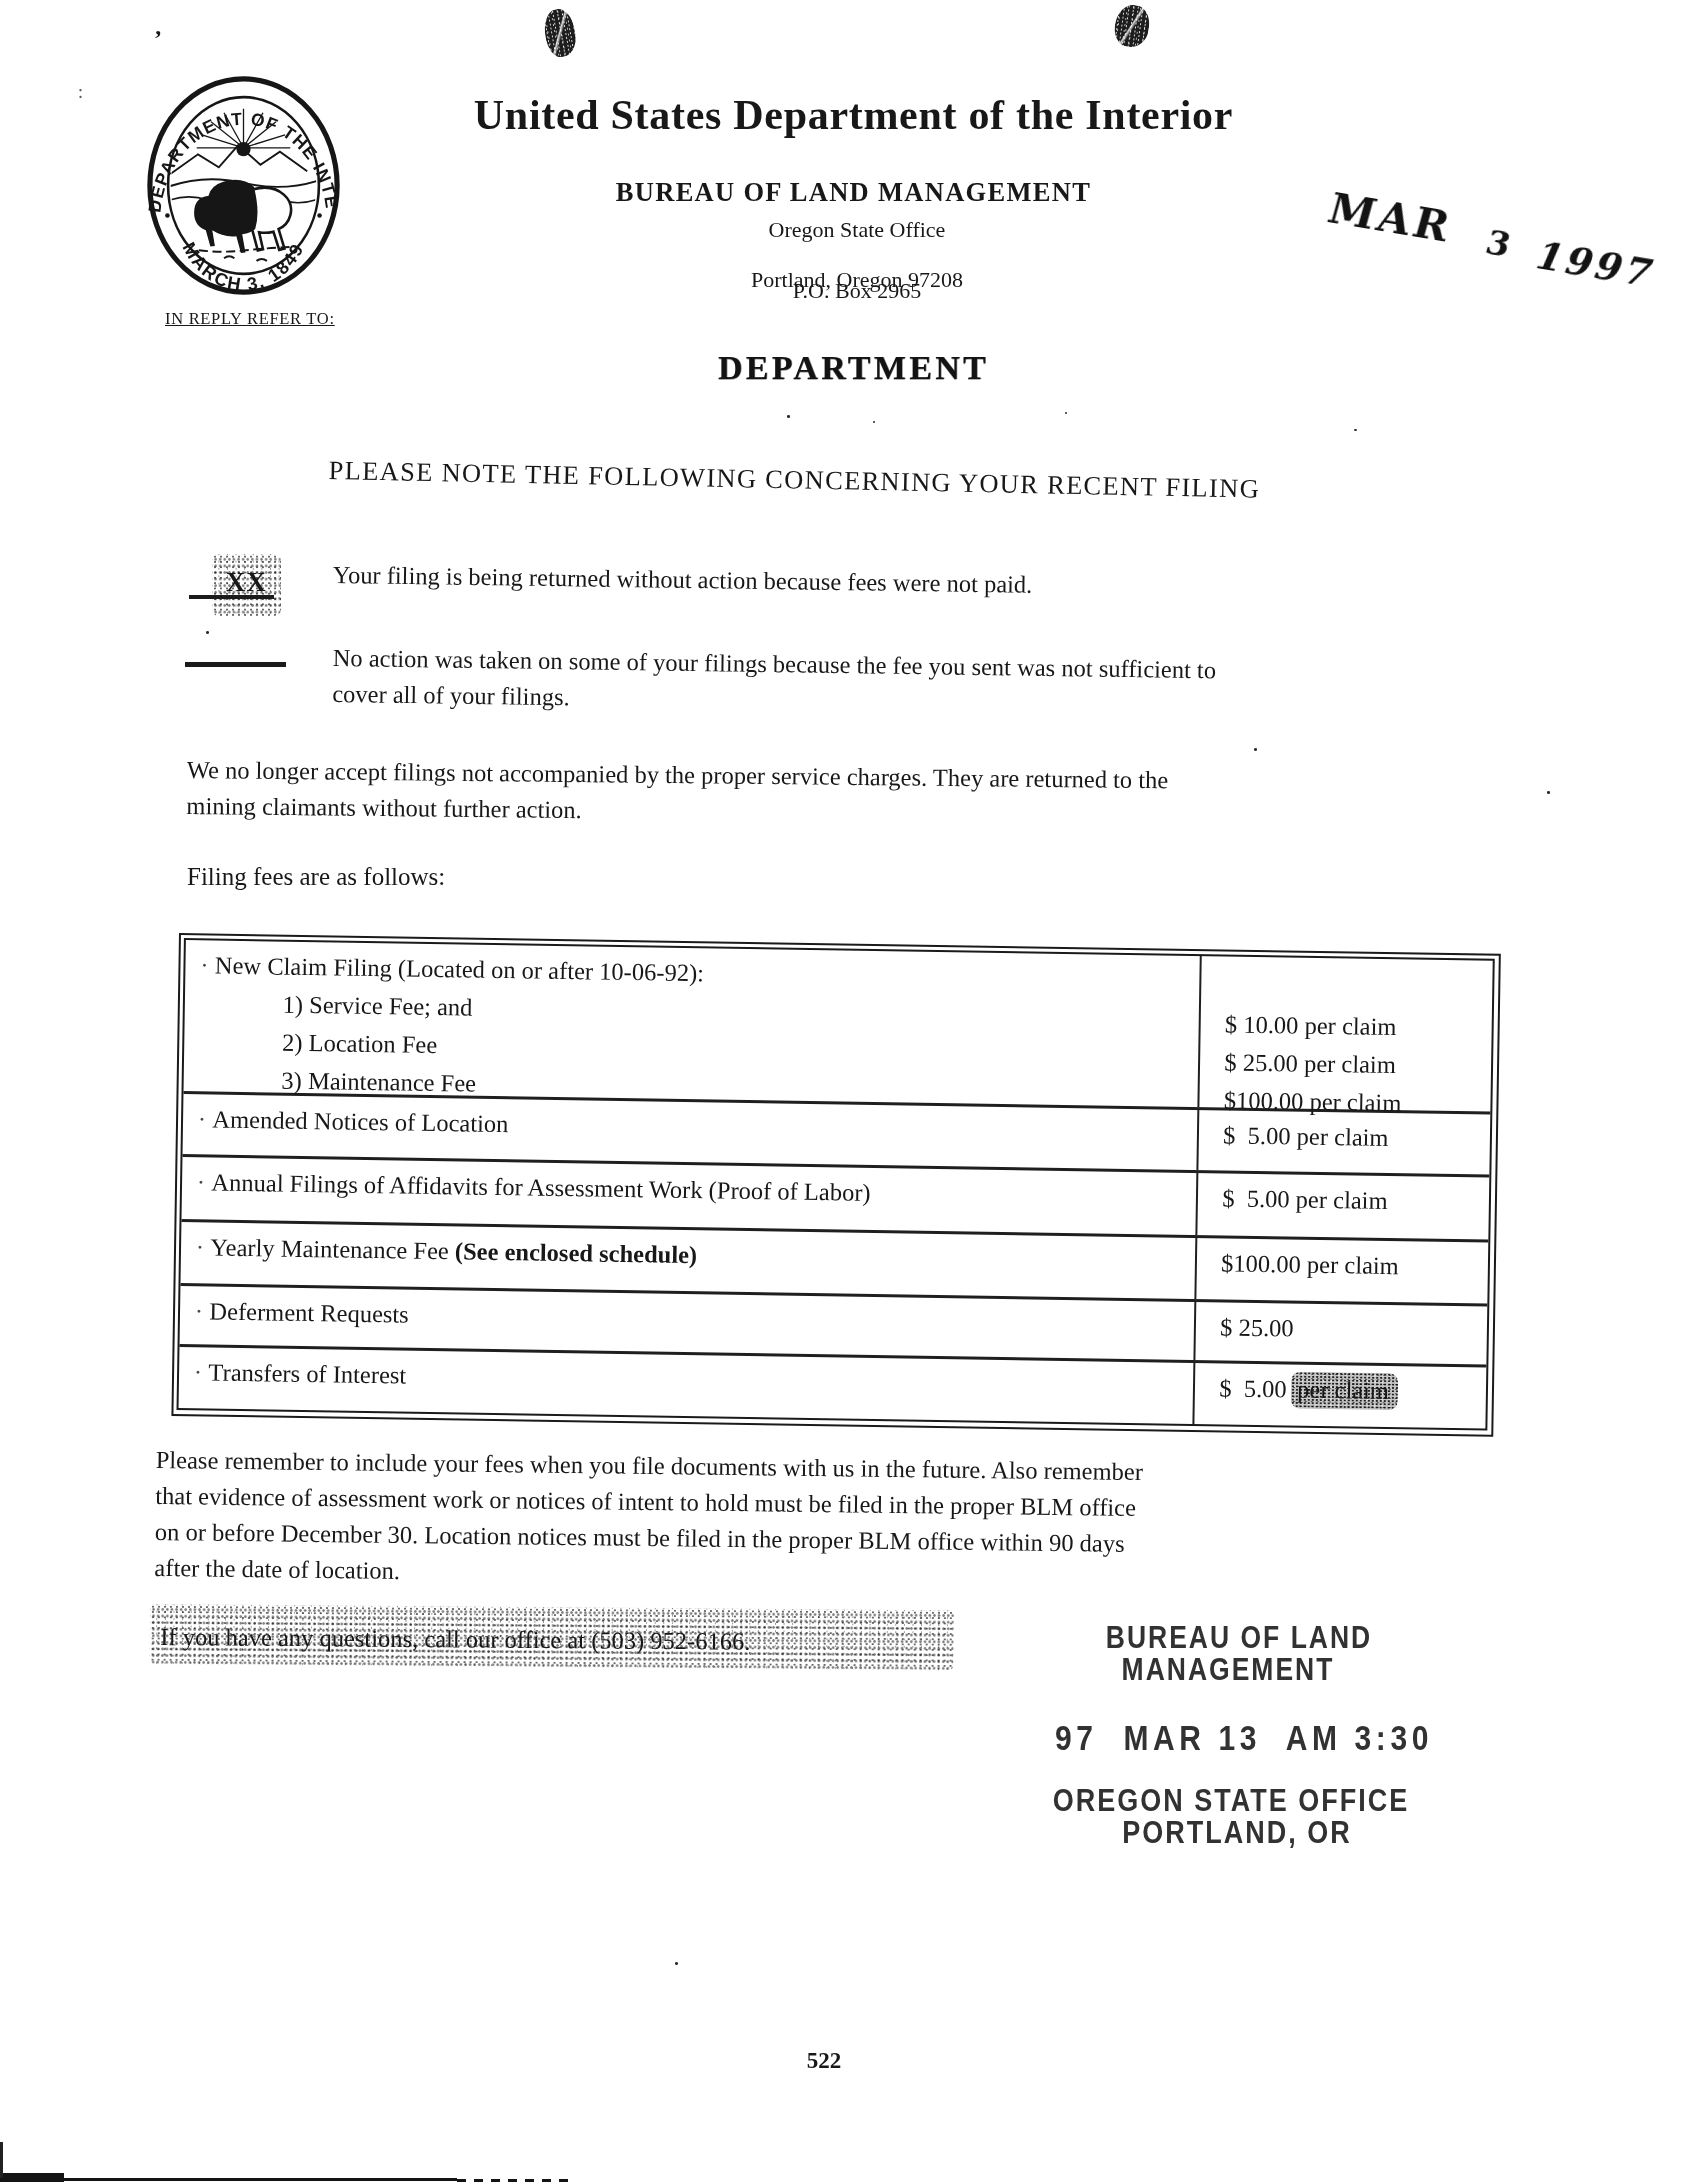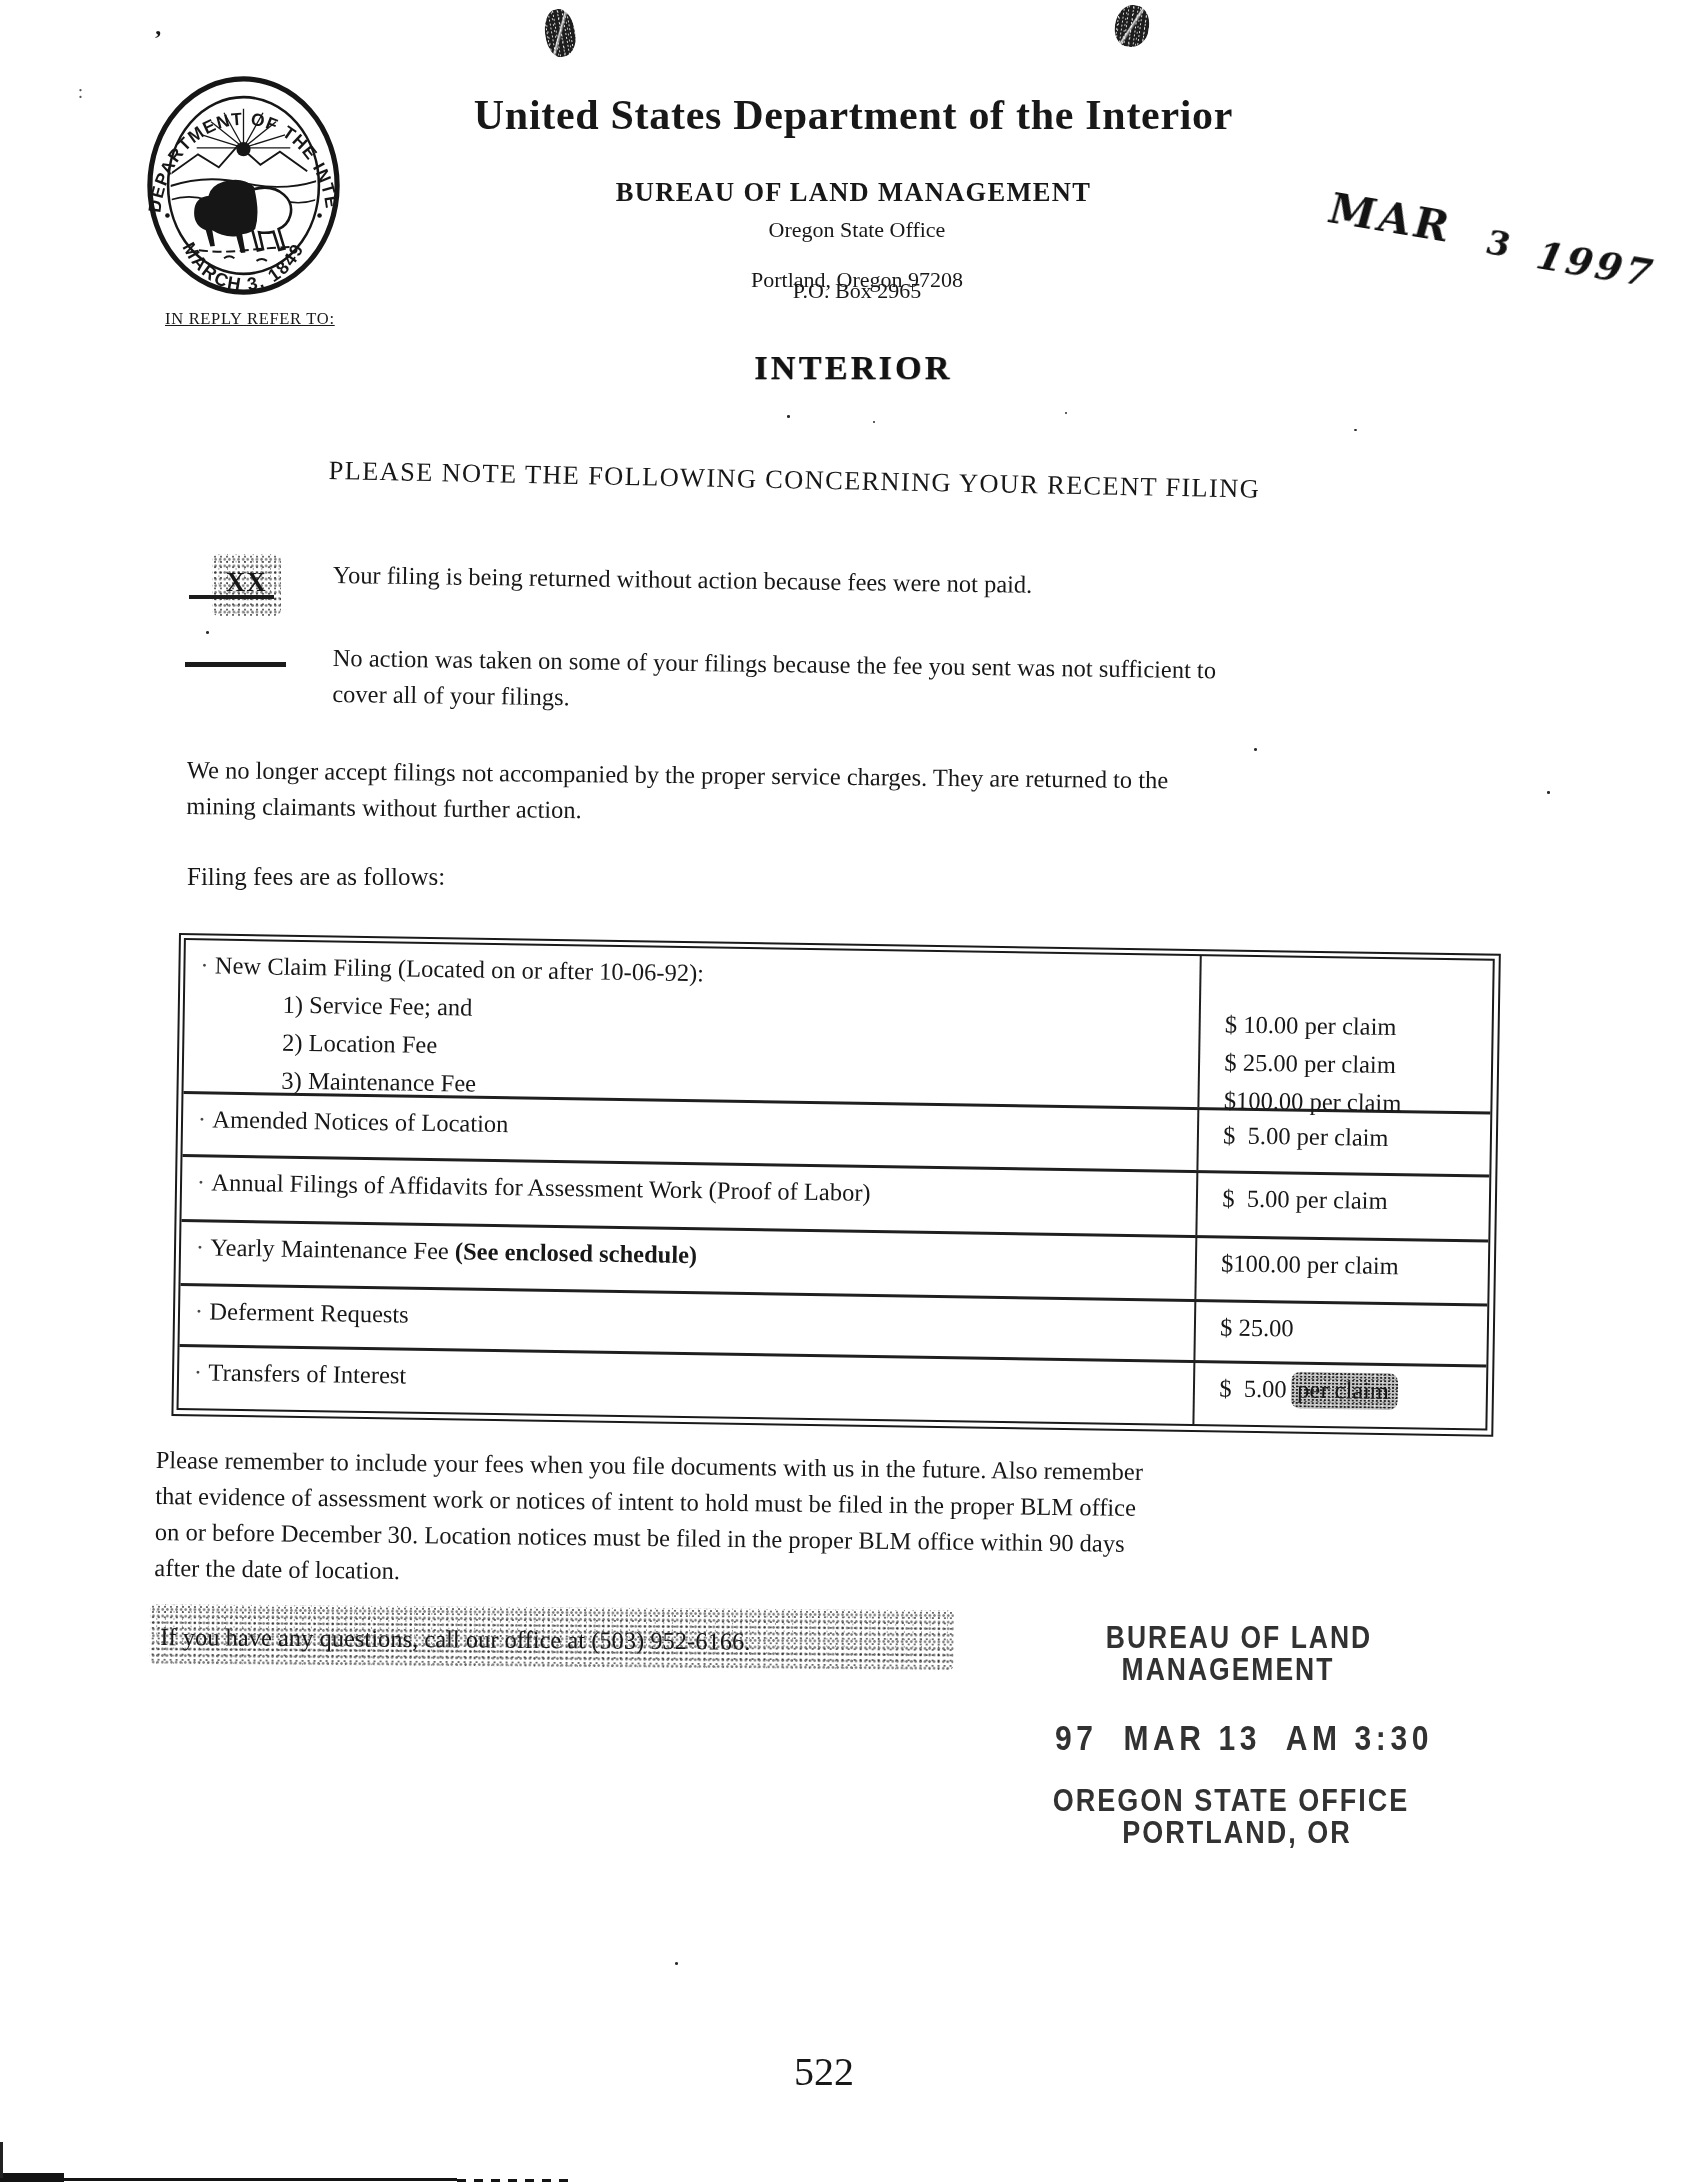--- a/index.html
+++ b/index.html
@@ -156,21 +156,21 @@
   <div class="abs ctr bureau" style="left:410px; top:177px; width:887px;">BUREAU OF LAND MANAGEMENT</div>
   <div class="abs ctr sub-office" style="left:622px; top:217px; width:470px;">Oregon State Office</div>
   <div class="abs ctr sub-office" style="left:622px; top:242px; width:470px;margin-top:36px;">P.O. Box 2965</div>
   <div class="abs ctr sub-office" style="left:622px; top:267px; width:470px;">Portland, Oregon 97208</div>
   <div class="abs reply" style="left:165px; top:309px;">IN REPLY REFER TO:</div>
 
   <div class="abs ink date-stamp" style="left:1336px; top:184px;">
     <span class="pre" style="font-size:42px;">MAR</span><span class="pre" style="font-size:26.5px;">&nbsp;&nbsp;&nbsp;</span><span class="pre" style="font-size:34px; position:relative; top:5.3px;">3</span><span class="pre" style="font-size:26.5px;">&nbsp;&nbsp;</span><span class="pre" style="font-size:38px; position:relative; top:10.6px; transform:skewX(-8deg); display:inline-block;">1997</span>
   </div>
 
-  <div class="abs ctr heading ink" style="left:688px; top:349px; width:331px;">INTERIOR</div>
+  <div class="abs ctr heading ink" style="left:688px; top:349px; width:331px;">DEPARTMENT</div>
   <div class="abs subheading rot" style="left:329px; top:455px; transform:rotate(1.15deg);">PLEASE NOTE THE FOLLOWING CONCERNING YOUR RECENT FILING</div>
 
   <div class="abs speckle" style="left:212px; top:554px; width:69px; height:62px; border-radius:6.6px; text-align:center;">
     <span style="font-size:26.5px; font-weight:700; letter-spacing:1.3px; line-height:56px;">XX</span>
   </div>
   <div class="abs uline" style="left:189px; top:595px; width:85px;"></div>
   <div class="abs body-t rot" style="left:333px; top:557px; transform:rotate(.8deg);">Your filing is being returned without action because fees were not paid.</div>
 
   <div class="abs uline" style="left:185px; top:662px; width:101px; height:4.6px;"></div>
   <div class="abs body-t rot" style="left:333px; top:640px; transform:rotate(.8deg);">
@@ -241,16 +241,16 @@
   </div>
 
   <div>
     <div class="abs rcv-stamp" style="left:1239px; top:1622px; font-size:26.5px;">BUREAU OF LAND</div>
     <div class="abs rcv-stamp" style="left:1228px; top:1654px; font-size:26.5px;">MANAGEMENT</div>
     <div class="abs rcv-stamp" style="left:1244px; top:1721px; font-size:30px; letter-spacing:4.6px;">97  MAR 13  AM 3:30</div>
     <div class="abs rcv-stamp" style="left:1231px; top:1785px; font-size:27px;">OREGON STATE OFFICE</div>
     <div class="abs rcv-stamp" style="left:1237px; top:1817px; font-size:27px;">PORTLAND, OR</div>
   </div>
 
-  <div class="abs ctr" style="left:781px; top:2048px; width:86px; font-size:40px; font-weight:400;">522</div>
+  <div class="abs ctr" style="left:781px; top:2048px; width:86px; font-size:23px; font-weight:700;">522</div>
 
 </div>
 
 
 </body></html>

